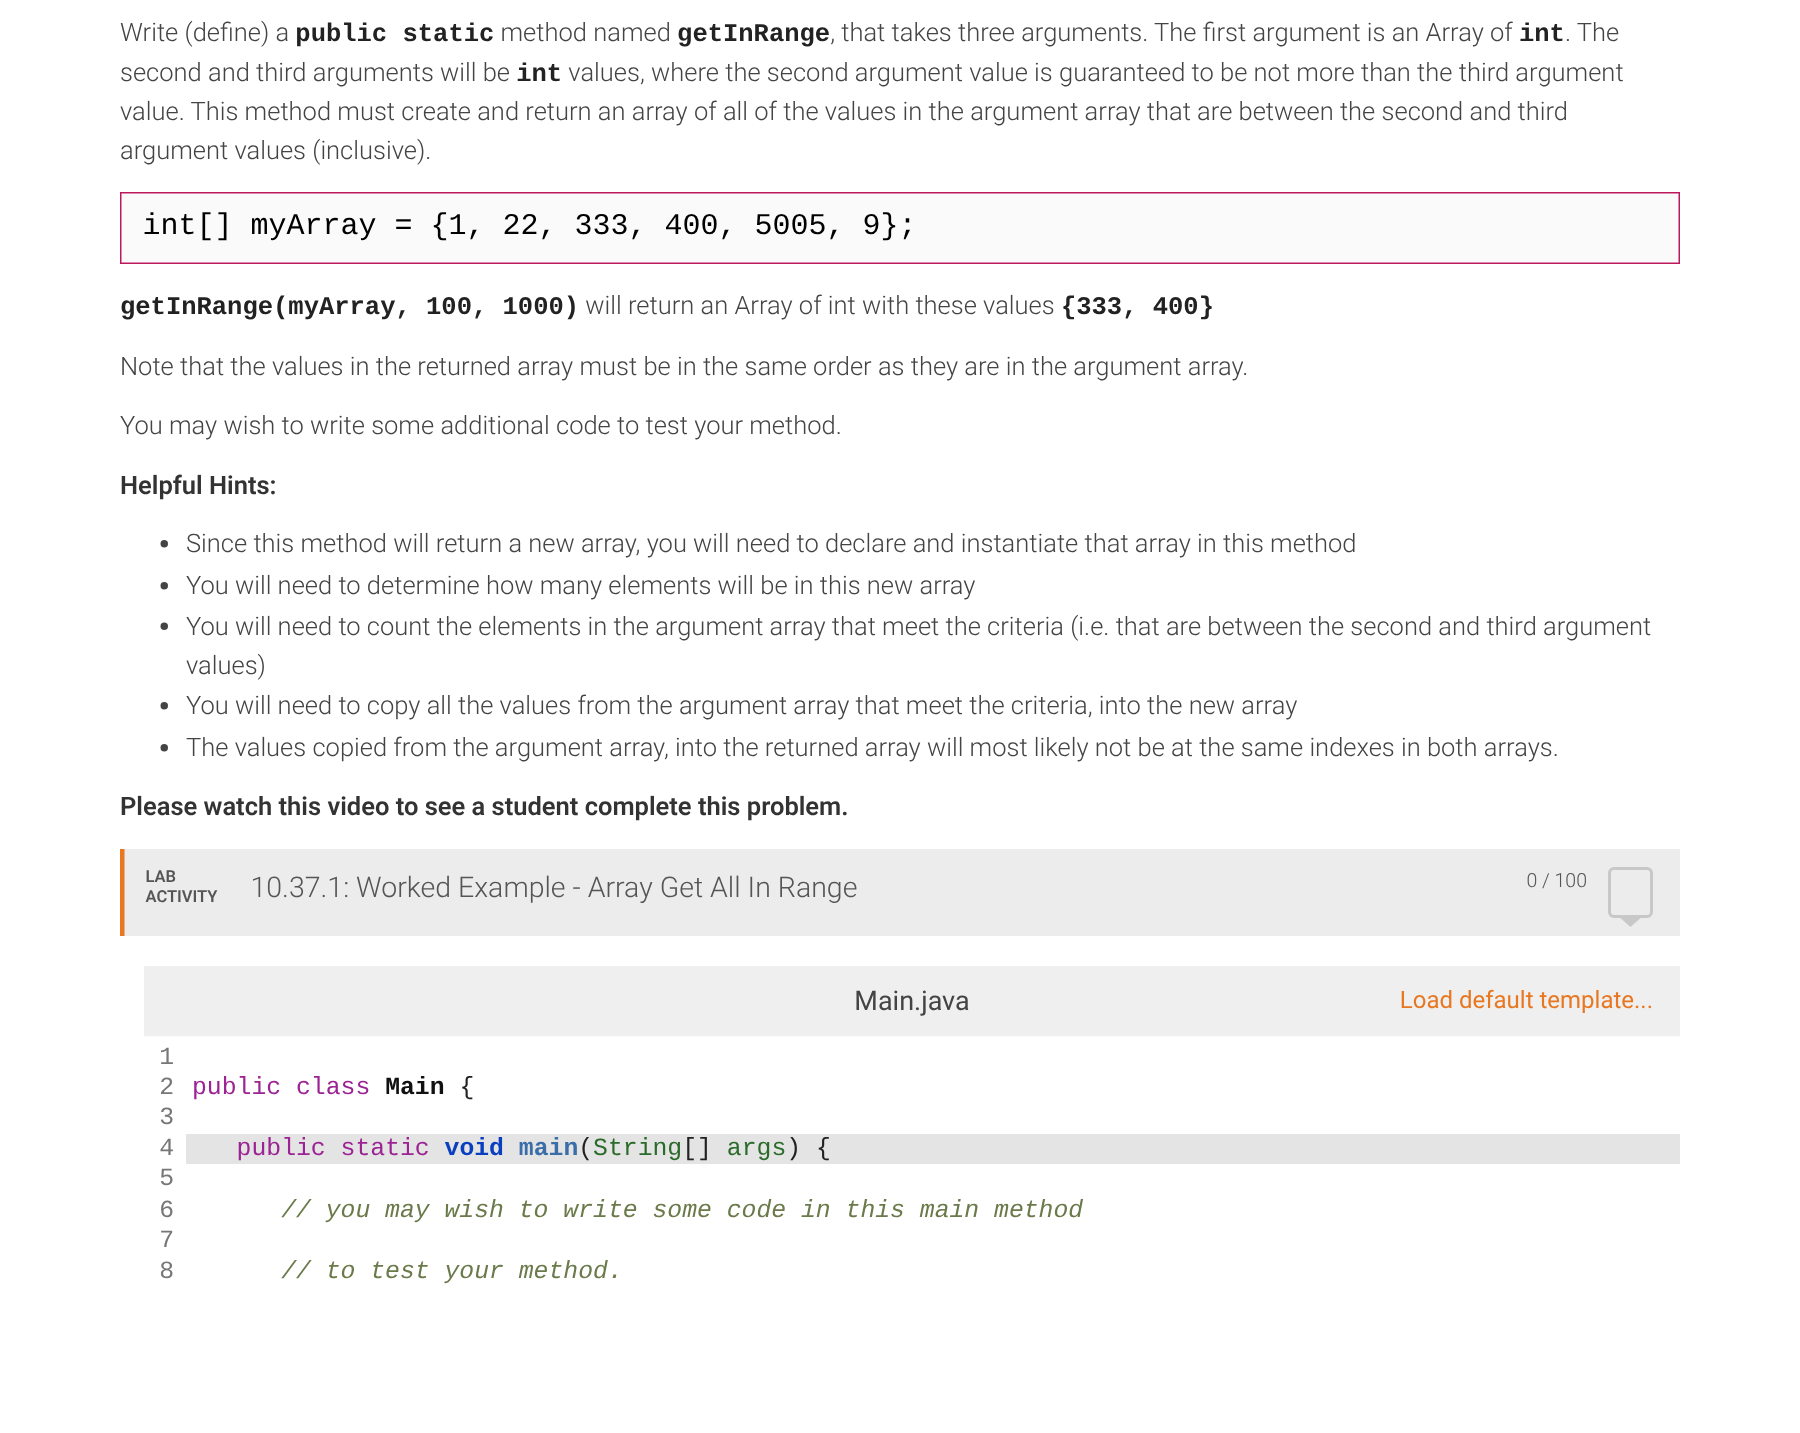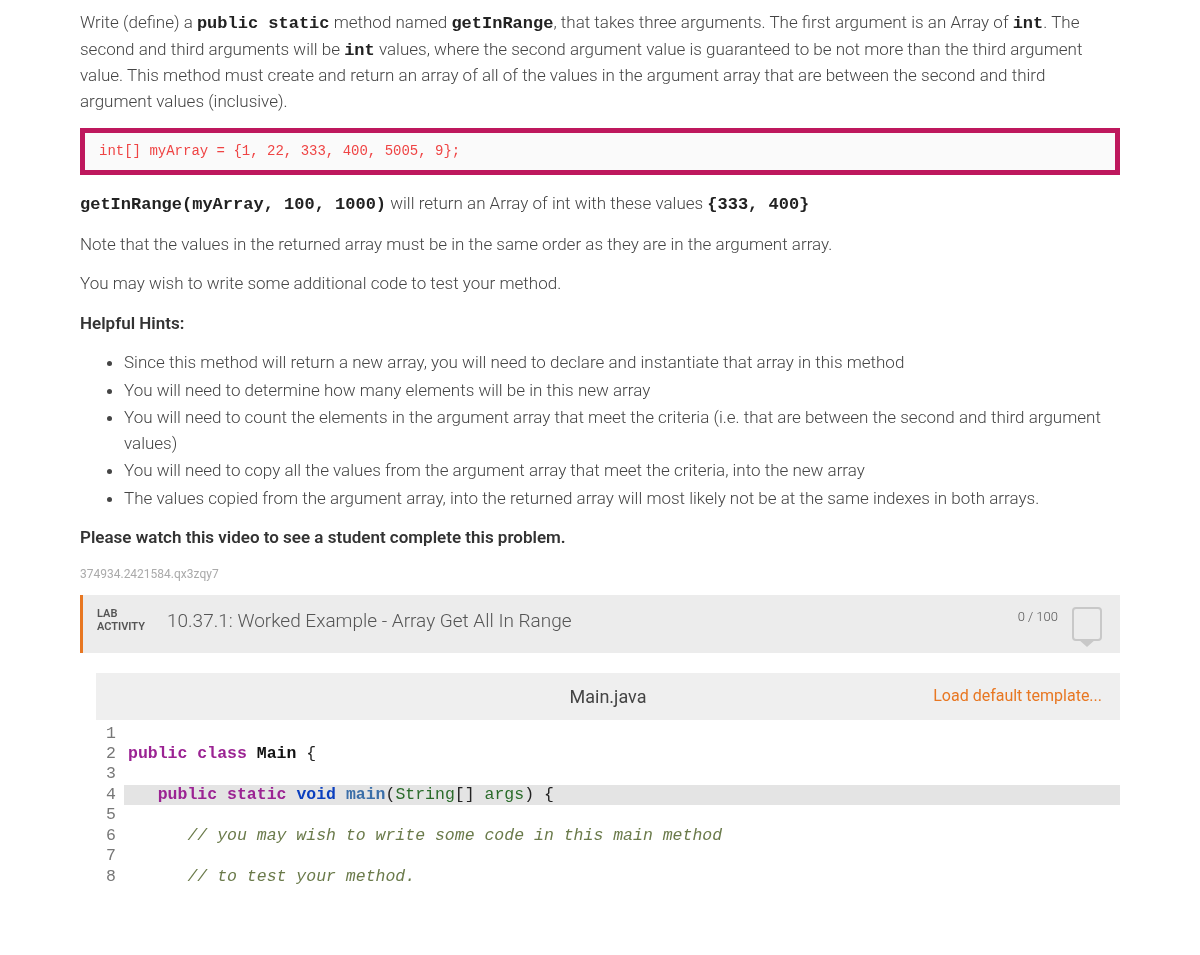--- a/index.html
+++ b/index.html
@@ -14,26 +14,26 @@
   }
   .container {
     max-width: 1040px;
     margin: 0 auto;
     padding: 10px 0 0 0;
   }
   p { margin: 0 0 14px 0; font-weight: 300; color: #444; }
   .mono { font-family: "Courier New", Courier, monospace; font-weight: 600; color: #222; }
   .code-block {
     background: #fafafa;
-    border: 5px solid #be185d;
+    border: 1px solid #be185d;
     padding: 8px 14px;
     font-family: "Courier New", Courier, monospace;
-    font-size: 14px;
+    font-size: 20px;
     margin: 10px 0 16px 0;
-    color: #ef4444;
+    color: #000000;
   }
   ul { margin: 4px 0 14px 0; padding-left: 44px; }
   li { margin: 2px 0; font-weight: 300; color: #444; }
   .bold { font-weight: 600; color: #333; }
   .link { color: #e87722; text-decoration: none; cursor: pointer; }
   .hash { font-size: 12px; color: #aaa; margin: 6px 0 12px 0; }
   .lab-box {
     border-left: 3px solid #e87722;
     background: #ececec;
     display: flex;
@@ -93,21 +93,21 @@
     color: #777;
     padding: 0 6px 0 0;
     user-select: none;
     background: #fff;
     min-width: 28px;
   }
   .gutter div { padding: 0 2px; }
   .code { flex: 1; white-space: pre; color: #222; }
   .code .line { padding: 0 4px; }
   .hl { background: #e4e4e4; }
-  .kw-purple { color: #9b2393; font-weight: 700; }
+  .kw-purple { color: #9b2393; font-weight: 400; }
   .kw-blue { color: #0a3fbf; font-weight: 600; }
   .type { color: #2a6b2a; }
   .fn { color: #3a6ea8; font-weight: 600; }
   .str { color: #2a6b2a; text-align: center; }
   .comment { color: #6a7a4a; font-style: italic; }
   .black { color: #111; font-weight: 600; }
 </style>
 </head>
 <body>
 
@@ -133,21 +133,20 @@
     <li>Since this method will return a new array, you will need to declare and instantiate that array in this method</li>
     <li>You will need to determine how many elements will be in this new array</li>
     <li>You will need to count the elements in the argument array that meet the criteria (i.e. that are between the second and third argument values)</li>
     <li>You will need to copy all the values from the argument array that meet the criteria, into the new array</li>
     <li>The values copied from the argument array, into the returned array will most likely not be at the same indexes in both arrays.</li>
   </ul>
 
   <p class="bold">Please watch this video to see a student complete this problem.</p>
 
 
-  <div class="hash">374934.2421584.qx3zqy7</div>
 
   <div class="lab-box">
     <div class="lab-label">
       <span>LAB</span><br><span>ACTIVITY</span>
     </div>
     <div class="lab-title">10.37.1: Worked Example - Array Get All In Range</div>
     <div class="lab-score">0 / 100</div>
     <div class="badge-icon"></div>
   </div>
 

